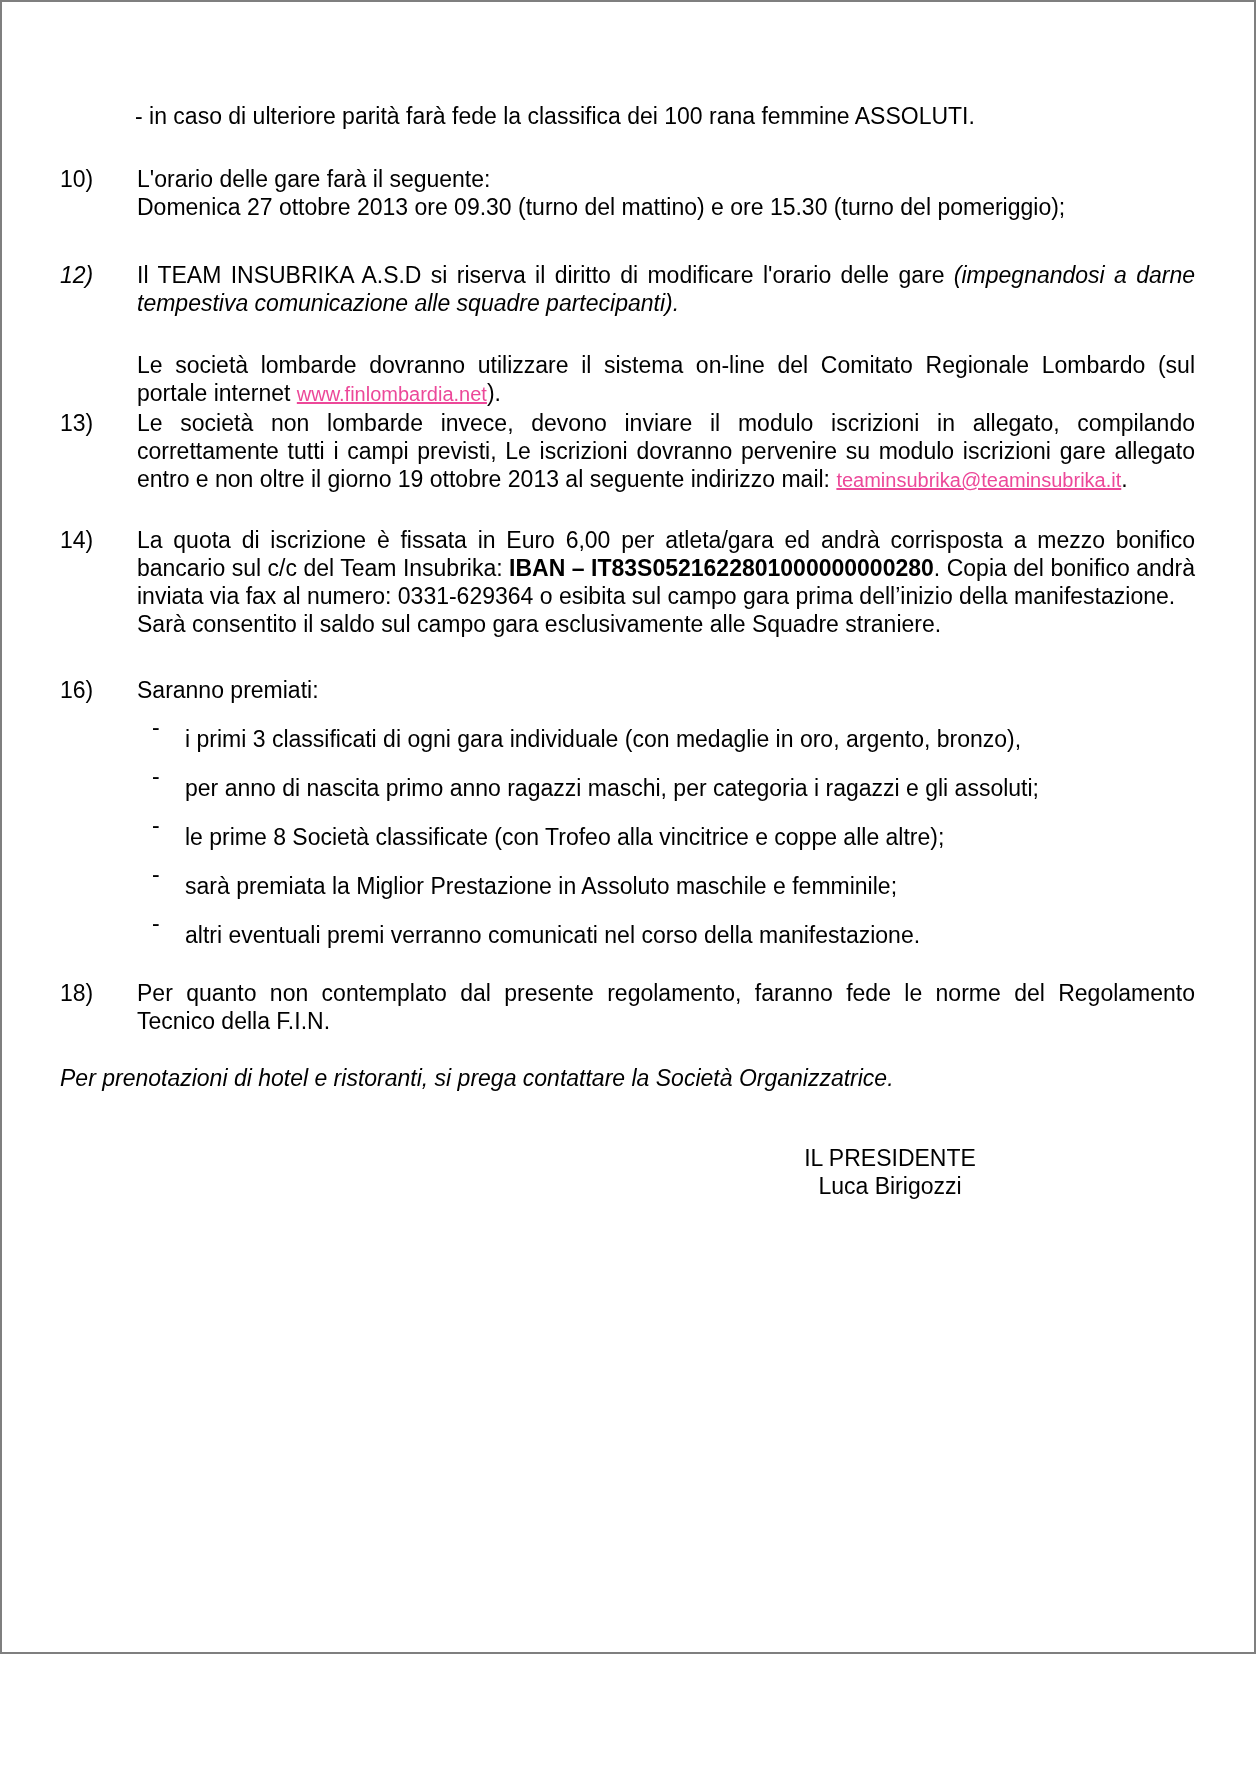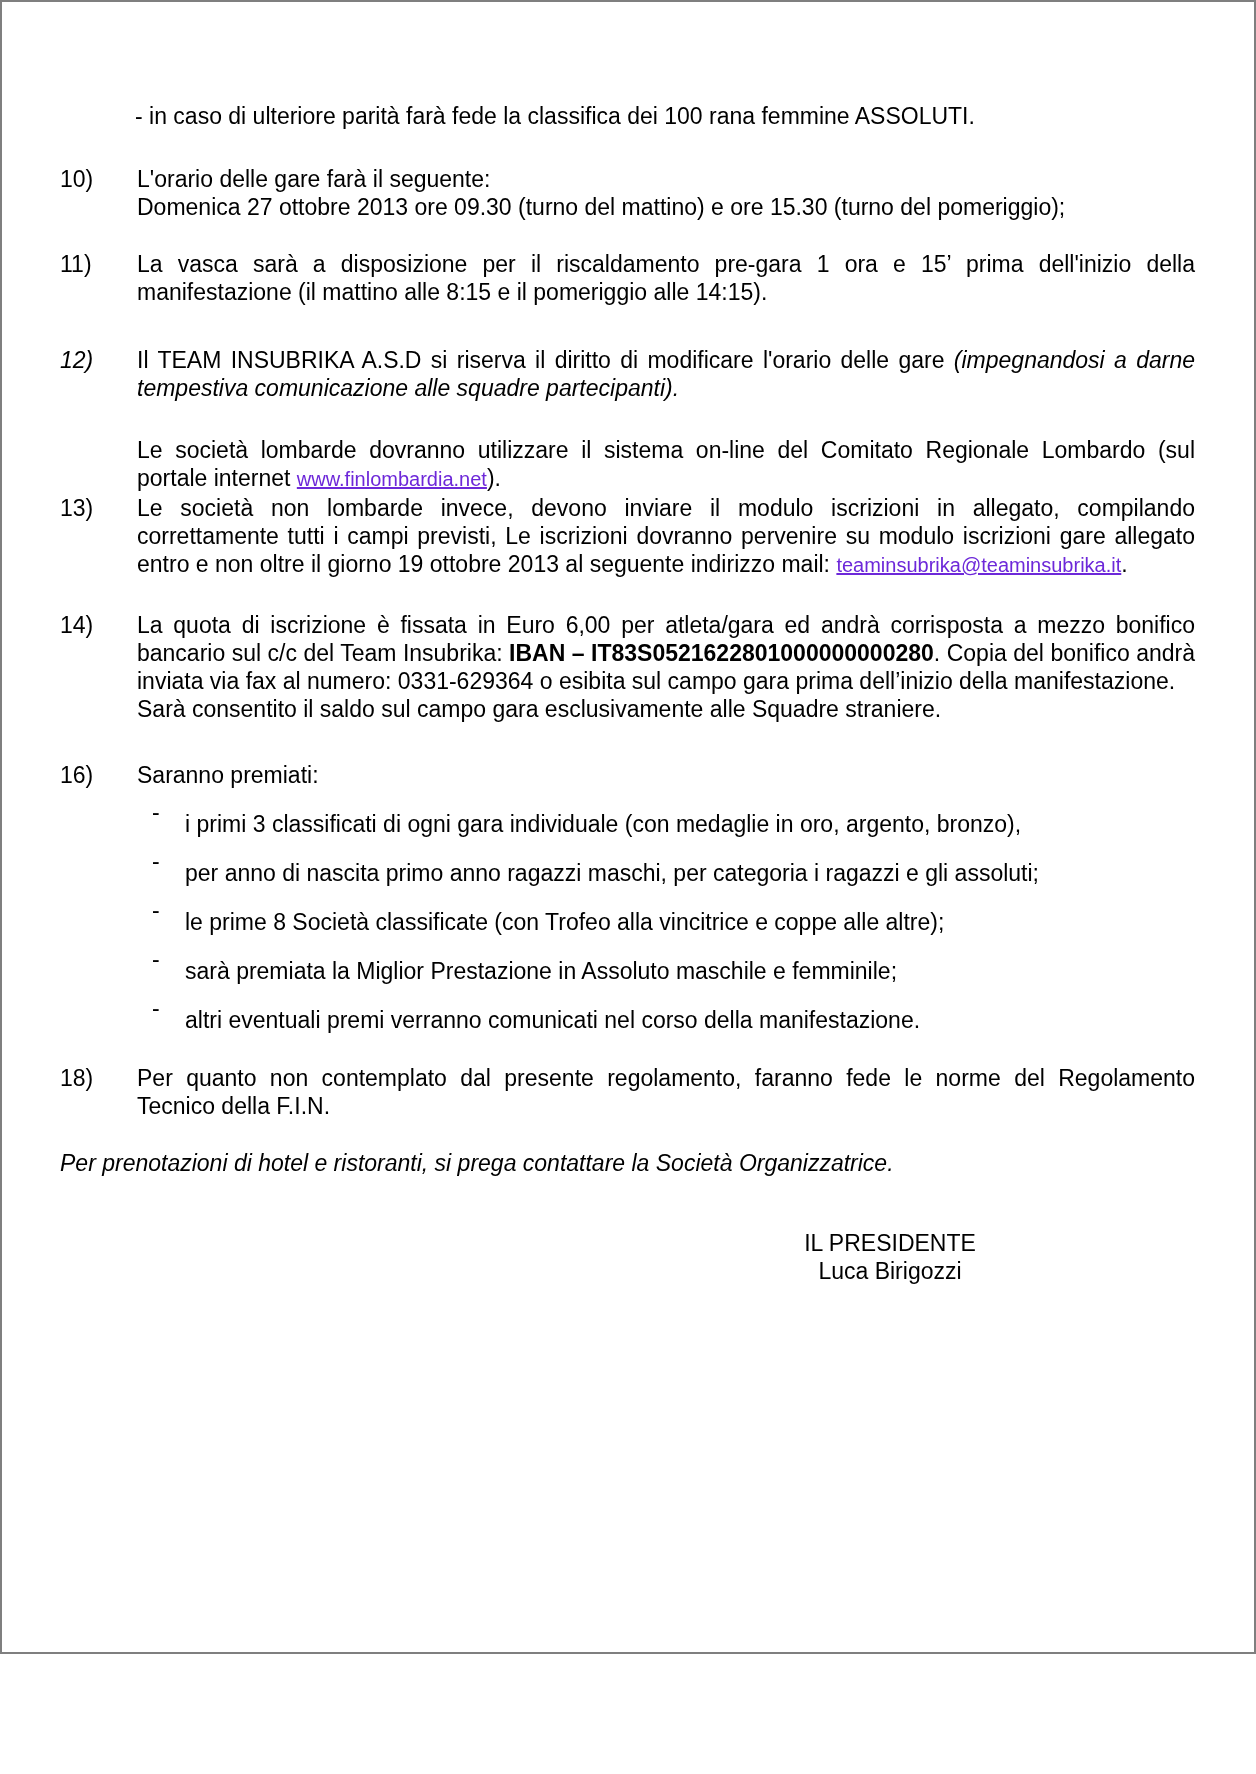--- a/index.html
+++ b/index.html
@@ -60,21 +60,21 @@
     margin-top: 9px;
     padding-left: 15px;
     text-align: left;
   }
   .bullet-marker {
     flex: 0 0 33px;
     width: 33px;
   }
   .bullet-text { flex: 1; margin-top: 12px; }
   .doc-link {
-    color: #6d28d9;
+    color: #ec4899;
     text-decoration: underline;
     font-size: 20px;
     cursor: pointer;
   }
   .bold { font-weight: bold; }
   .italic-run { font-style: italic; }
   .note-line {
     font-style: italic;
     text-align: left;
   }
@@ -95,24 +95,20 @@
     </div>
 
     <div class="row mt-i10">
       <div class="num">10)</div>
       <div class="txt left">
         <div>L'orario delle gare farà il seguente:</div>
         <div>Domenica 27 ottobre 2013 ore 09.30 (turno del mattino) e ore 15.30 (turno del pomeriggio);</div>
       </div>
     </div>
 
-    <div class="row mt-i11">
-      <div class="num">11)</div>
-      <div class="txt">La vasca sarà a disposizione per il riscaldamento pre-gara 1 ora e 15’ prima dell'inizio della manifestazione (il mattino alle 8:15 e il pomeriggio alle 14:15).</div>
-    </div>
 
     <div class="row mt-i12">
       <div class="num italic">12)</div>
       <div class="txt">
         <span>Il TEAM INSUBRIKA A.S.D si riserva il diritto di modificare l'orario delle gare </span><span class="italic-run">(impegnandosi a darne tempestiva comunicazione alle squadre partecipanti).</span>
       </div>
     </div>
 
     <div class="row mt-para">
       <div class="num"></div>

